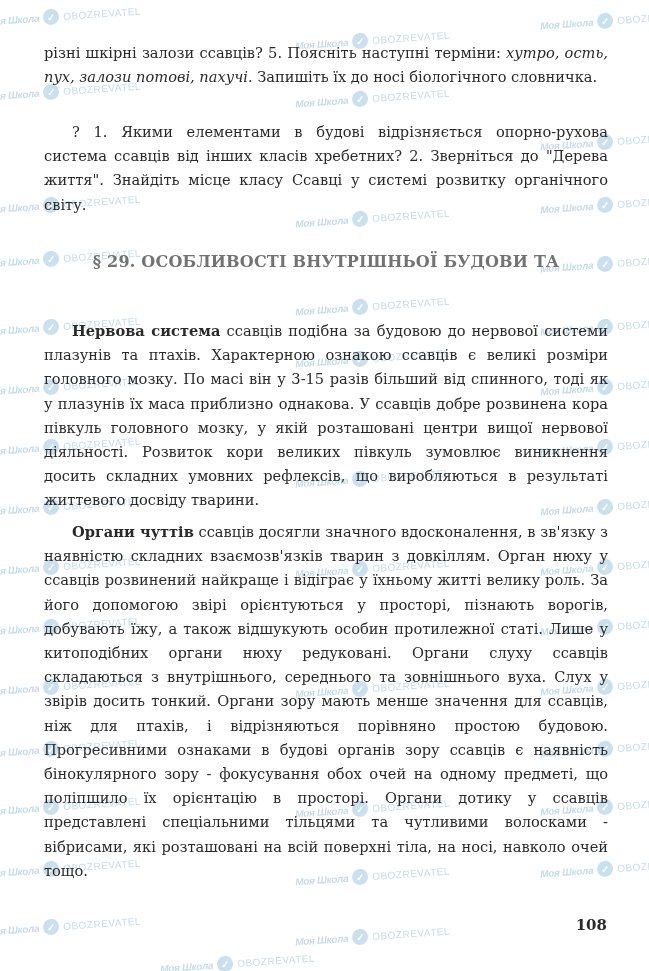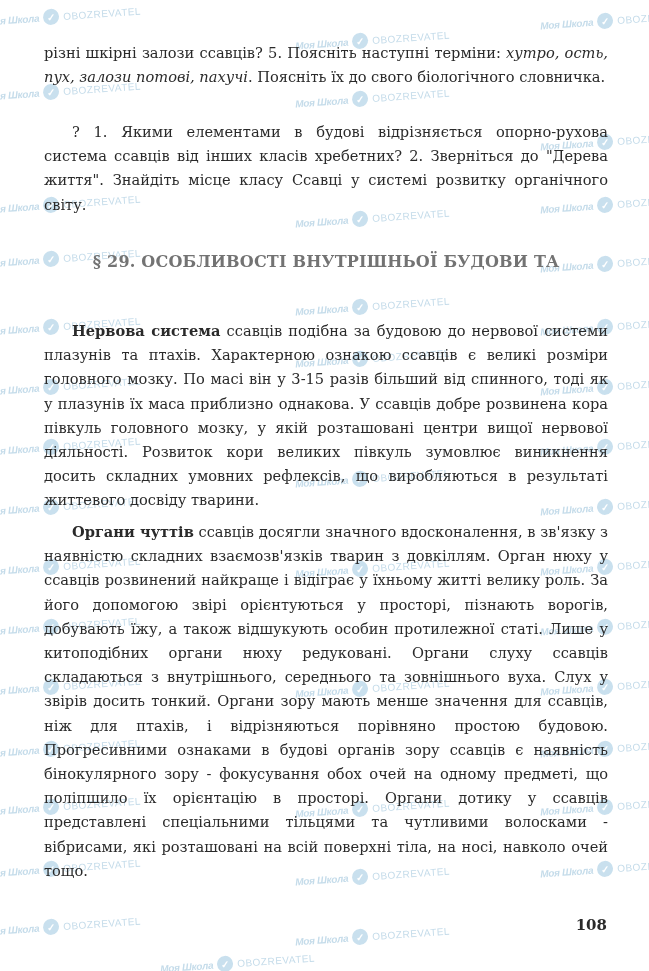--- a/index.html
+++ b/index.html
@@ -232,21 +232,21 @@
     <span class="oboz">OBOZREVATEL</span>
   </div>
 <div class="wm" style="left:160px;top:955px;">
     <span class="moya">Моя Школа</span>
     <span class="logo">✓</span>
     <span class="oboz">OBOZREVATEL</span>
   </div>
 
 <div class="content">
 
-  <p id="p1"><span>різні шкірні залози ссавців? 5. Поясніть наступні терміни: </span><span class="i">хутро, ость, пух, залози потові, пахучі</span><span>. Поясніть їх до свого біологічного словничка.</span></p>
+  <p id="p1"><span>різні шкірні залози ссавців? 5. Поясніть наступні терміни: </span><span class="i">хутро, ость, пух, залози потові, пахучі</span><span>. Запишіть їх до носі біологічного словничка.</span></p>
 
   <p id="p2" class="indent">? 1. Якими елементами в будові відрізняється опорно-рухова система ссавців від інших класів хребетних? 2. Зверніться до "Дерева життя". Знайдіть місце класу Ссавці у системі розвитку органічного світу.</p>
 
   <div class="heading">
     <div>§ 29. ОСОБЛИВОСТІ ВНУТРІШНЬОЇ БУДОВИ ТА</div>
   </div>
 
   <p id="p3" class="indent"><span class="b">Нервова система</span><span> ссавців подібна за будовою до нервової системи плазунів та птахів. Характерною ознакою ссавців є великі розміри головного мозку. По масі він у 3-15 разів більший від спинного, тоді як у плазунів їх маса приблизно однакова. У ссавців добре розвинена кора півкуль головного мозку, у якій розташовані центри вищої нервової діяльності. Розвиток кори великих півкуль зумовлює виникнення досить складних умовних рефлексів, що виробляються в результаті життевого досвіду тварини.</span></p>
 
   <p id="p4" class="indent"><span class="b">Органи чуттів</span><span> ссавців досягли значного вдосконалення, в зв'язку з наявністю складних взаємозв'язків тварин з довкіллям. Орган нюху у ссавців розвинений найкраще і відіграє у їхньому житті велику роль. За його допомогою звірі орієнтуються у просторі, пізнають ворогів, добувають їжу, а також відшукують особин протилежної статі. Лише у китоподібних органи нюху редуковані. Органи слуху ссавців складаються з внутрішнього, середнього та зовнішнього вуха. Слух у звірів досить тонкий. Органи зору мають менше значення для ссавців, ніж для птахів, і відрізняються порівняно простою будовою. Прогресивними ознаками в будові органів зору ссавців є наявність бінокулярного зору - фокусування обох очей на одному предметі, що поліпшило їх орієнтацію в просторі. Органи дотику у ссавців представлені спеціальними тільцями та чутливими волосками - вібрисами, які розташовані на всій поверхні тіла, на носі, навколо очей тощо.</span></p>

